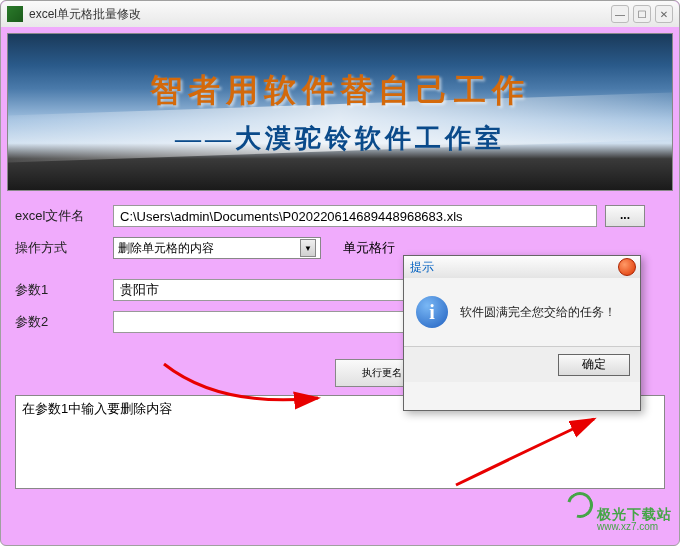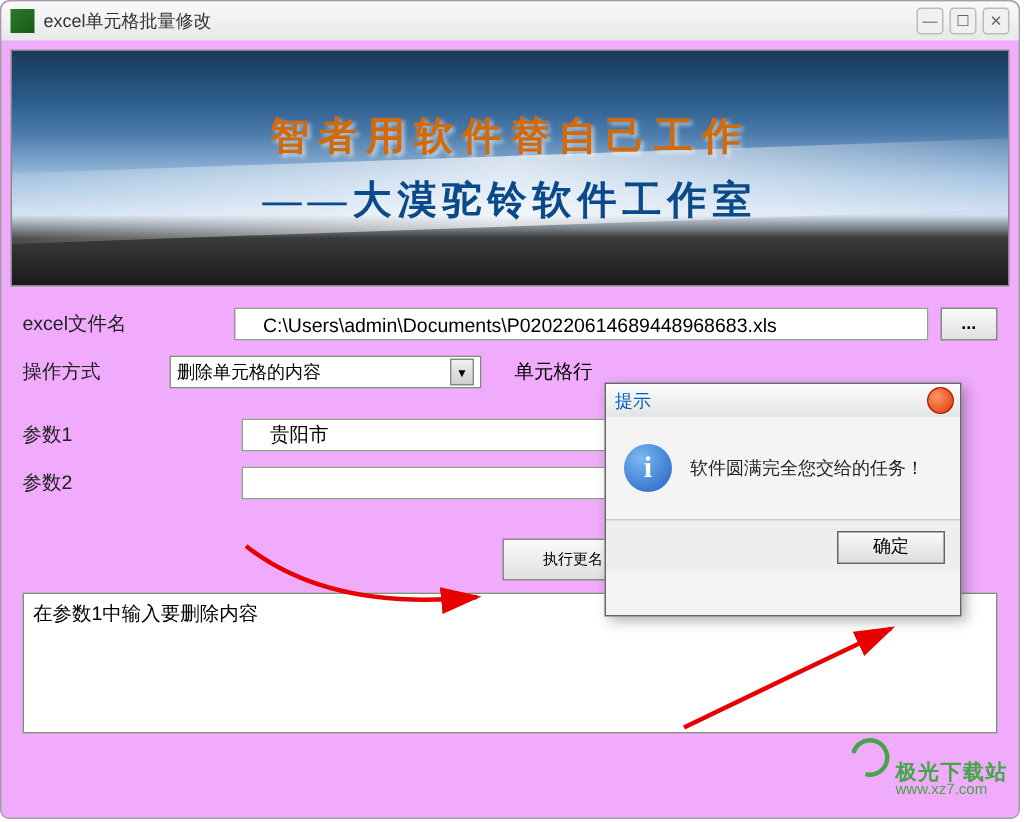--- a/index.html
+++ b/index.html
@@ -8,27 +8,27 @@
 .window { width: 680px; height: 546px; background: #f0abfc; border: 1px solid #a0a0a0; border-radius: 6px; position: relative; }
 
 .titlebar { height: 26px; background: linear-gradient(to bottom, #fafafa, #e8e8e8); border-radius: 6px 6px 0 0; display: flex; align-items: center; padding: 0 6px; }
 .title-icon { width: 16px; height: 16px; background: linear-gradient(135deg, #2a7a2a, #1a5a1a); margin-right: 6px; }
 .title-text { flex: 1; color: #333; font-size: 12px; }
 .win-controls { display: flex; gap: 4px; }
 .win-btn { width: 18px; height: 18px; border: 1px solid #bbb; border-radius: 3px; background: #f0f0f0; display: flex; align-items: center; justify-content: center; font-size: 10px; color: #666; cursor: pointer; }
 
 .banner { margin: 6px; height: 158px; border: 1px solid #888; background: linear-gradient(to bottom, #1a3a5a 0%, #2a5a8a 20%, #4a7aaa 35%, #a0c0e0 55%, #d0e0f0 70%, #3a3a3a 80%, #1a1a1a 100%); position: relative; display: flex; flex-direction: column; align-items: center; justify-content: center; overflow: hidden; }
 .banner::before { content:""; position:absolute; left:0; right:0; top:45%; height:30%; background: linear-gradient(to right, rgba(255,255,255,0.1), rgba(255,255,255,0.7), rgba(255,255,255,0.1)); transform: skewY(-2deg); }
-.banner-main { font-family: "STKaiti","KaiTi",serif; font-size: 26px; font-weight: bold; color: #d4690a; text-shadow: 2px 2px 3px rgba(255,255,255,0.6); letter-spacing: 6px; z-index: 2; }
+.banner-main { font-family: "STKaiti","KaiTi",serif; font-size: 32px; font-weight: bold; color: #d4690a; text-shadow: 2px 2px 3px rgba(255,255,255,0.6); letter-spacing: 6px; z-index: 2; }
 .banner-sub { font-family: "STKaiti","KaiTi",serif; font-size: 26px; font-weight: bold; color: #0a4a8a; letter-spacing: 4px; margin-top: 8px; z-index: 2; }
 
 .form { padding: 8px 14px; }
 .row { display: flex; align-items: center; margin-bottom: 10px; }
 .label { width: 98px; font-size: 13px; color: #222; }
-.textinput { height: 22px; border: 1px solid #999; background: #fff; padding: 2px 18px; font-size: 13px; font-family: inherit; margin-left: 48px; }
+.textinput { height: 22px; border: 1px solid #999; background: #fff; padding: 2px 6px; font-size: 13px; font-family: inherit; }
 .file-input { width: 484px; }
 .browse-btn { width: 40px; height: 22px; margin-left: 8px; border: 1px solid #888; background: linear-gradient(to bottom,#fafafa,#e0e0e0); text-align: center; line-height: 18px; cursor: pointer; font-weight: bold; }
 .select { width: 208px; height: 22px; border: 1px solid #888; background: #fff; padding: 0 4px; position: relative; display: flex; align-items: center; justify-content: space-between; }
 .select-arrow { width: 16px; height: 18px; border: 1px solid #888; background: linear-gradient(to bottom,#f0f0f0,#d0d0d0); display: flex; align-items: center; justify-content: center; font-size: 8px; }
 .label2 { margin-left: 22px; font-size: 13px; }
 .param-input { width: 300px; }
 .action-row { display: flex; justify-content: flex-end; margin: 8px 10px 8px 0; padding-right: 240px; }
 .exec-btn { width: 94px; height: 28px; border: 1px solid #888; background: linear-gradient(to bottom,#fafafa,#e0e0e0); cursor: pointer; font-size: 10px; }
 .log-area { margin: 0 14px; border: 1px solid #888; background: #fff; height: 94px; padding: 4px 6px; font-size: 13px; }
 

